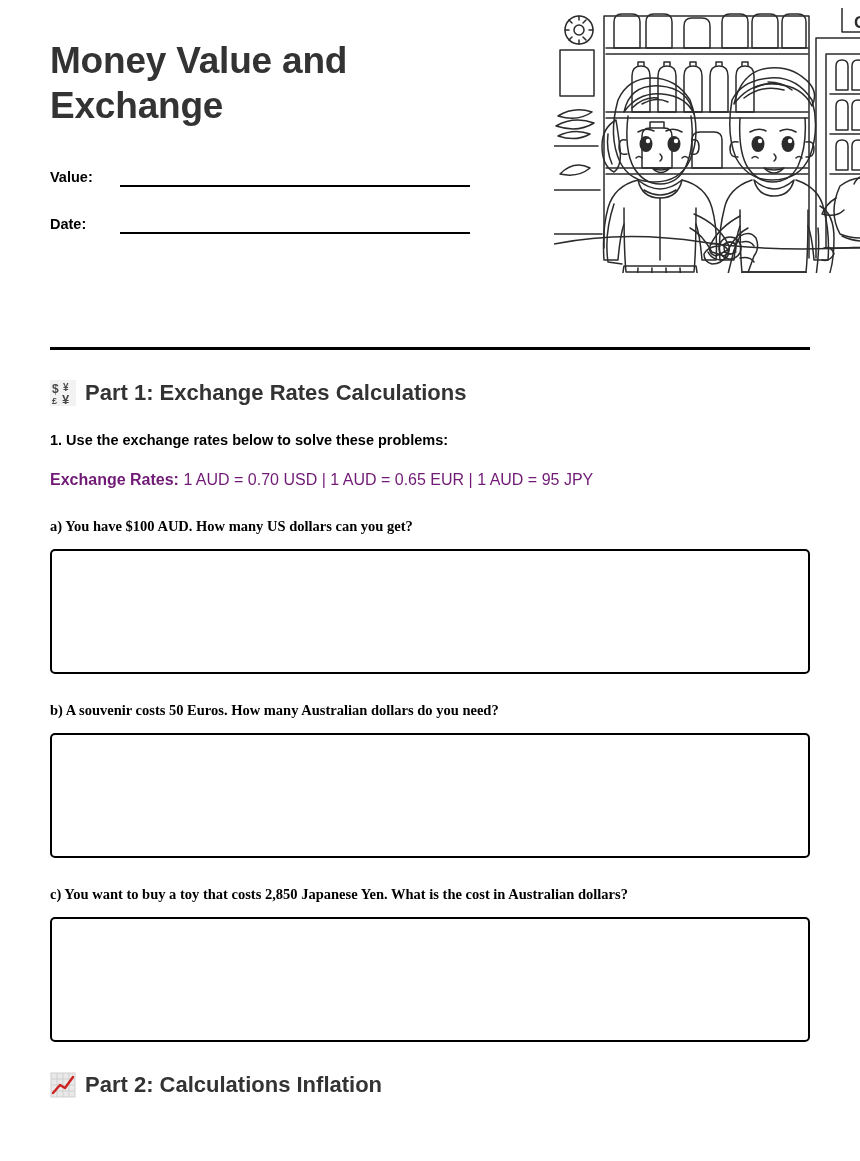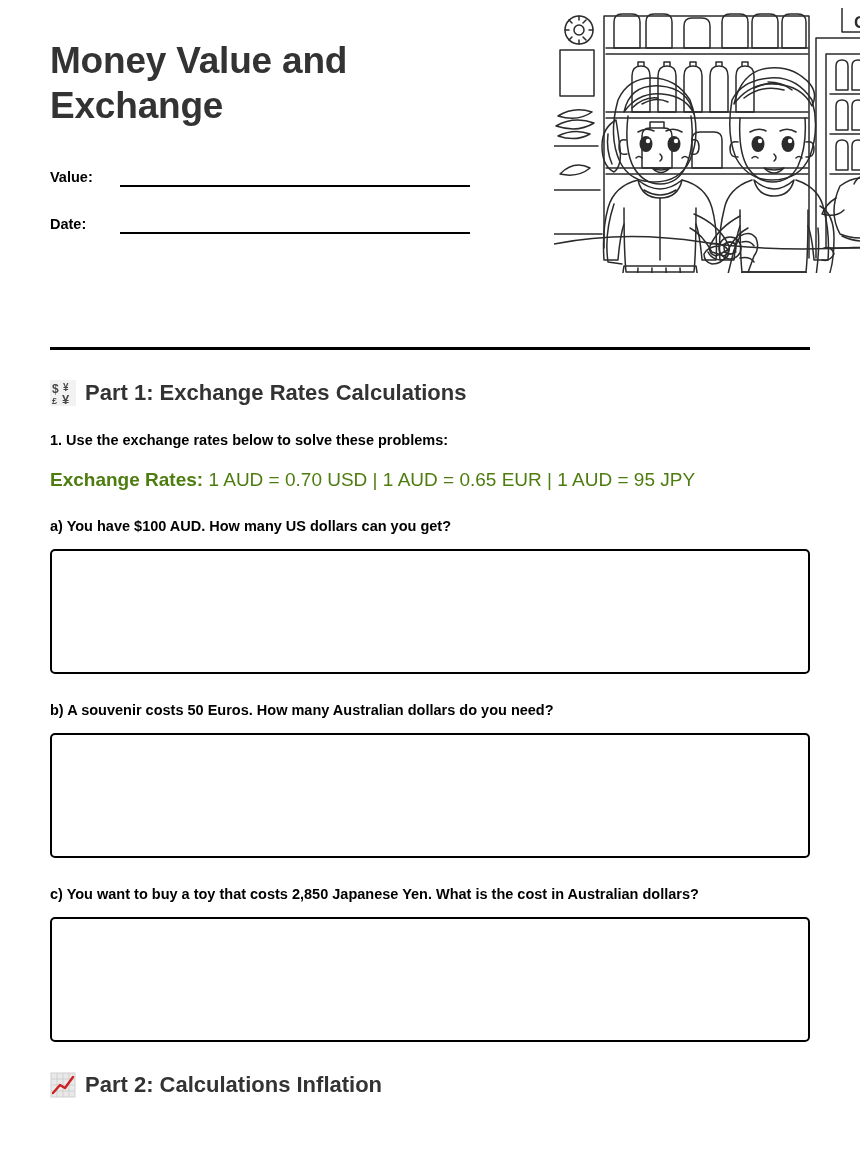--- a/index.html
+++ b/index.html
@@ -121,35 +121,36 @@
   .q-intro {
     margin: 22px 0 11px 0;
     font-size: 14.5px;
     font-weight: bold;
     line-height: 20px;
     color: #000000;
   }
 
   .rates-line {
     margin: 20px 0 4px 0;
-    font-size: 19px;
+    font-size: 16px;
     line-height: 20px;
-    color: #4d7c0f;
+    color: #701a75;
     font-weight: normal;
   }
   .rates-line .rates-label {
     font-weight: bold;
   }
 
   .question {
     margin: 26px 0 0 0;
     font-size: 14.5px;
     font-weight: bold;
     line-height: 20px;
     color: #000000;
+    font-family: Liberation Serif, serif;
   }
 
   .answer-box {
     margin: 13px 0 0 0;
     height: 125px;
     border: 2.3px solid #000000;
     border-radius: 5px;
     background: #ffffff;
     box-sizing: border-box;
   }

